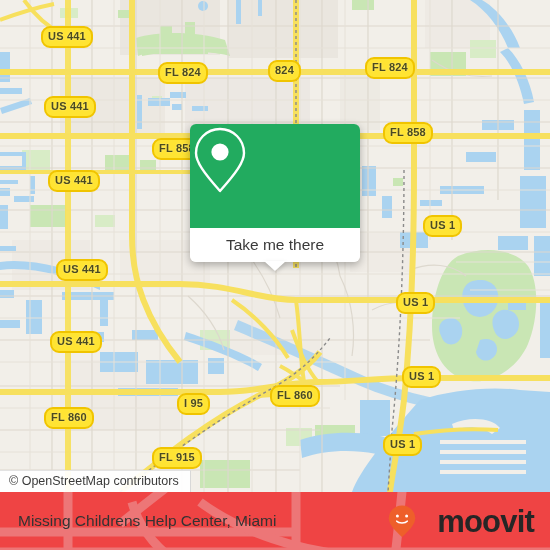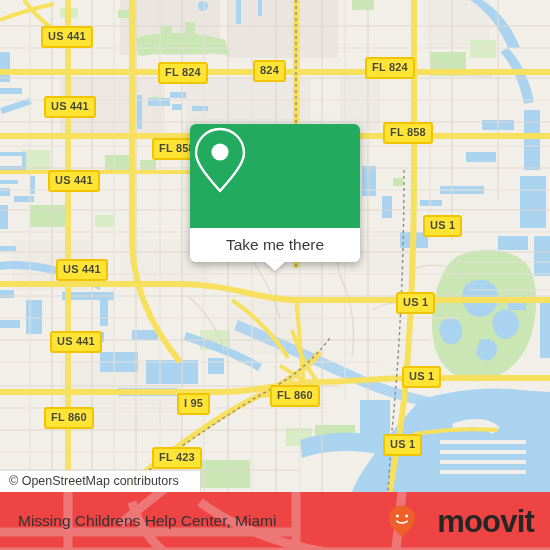--- a/index.html
+++ b/index.html
@@ -23,21 +23,21 @@
     background: #f2efe9;
     overflow: hidden;
   }
   .map svg { position: absolute; left: 0; top: 0; }
 
   
   .shield {
     position: absolute;
     background: #ffe433;
     border: 2px solid #f0c400;
-    border-radius: 3px;
+    border-radius: 9px;
     color: #4a4a22;
     font-weight: bold;
     font-size: 11px;
     line-height: 15px;
     padding: 1px 5px 2px 5px;
     white-space: nowrap;
     font-family: "Liberation Sans", sans-serif;
     letter-spacing: 0.2px;
     text-shadow: 0 0 2px rgba(255,255,255,.4);
   }
@@ -86,21 +86,21 @@
     filter: drop-shadow(0 2px 2px rgba(0,0,0,.18));
   }
 
   
   .attrib {
     position: absolute;
     left: 0; bottom: 0;
     background: rgba(255,255,255,.93);
     border-right: 1px solid #d8d8d8;
     border-top: 1px solid #e2e2e2;
-    padding: 3px 21px 4px 9px;
+    padding: 3px 11px 4px 9px;
     font-size: 12.5px;
     color: #3b3b3b;
     z-index: 30;
     white-space: nowrap;
     font-family: "Liberation Sans", sans-serif;
   }
 
   
   .footer {
     position: absolute;
@@ -370,35 +370,35 @@
       <path class="mrd" d="M414 300 H550"></path>
       <path class="mrd" d="M414 434 C440 430 470 428 498 430"></path>
 
       <path class="rail" d="M296 0 V268"></path>
       <path class="rail" d="M404 170 C404 260 400 350 392 430 L388 492"></path>
       <path class="rail" d="M120 492 C180 446 230 412 276 386 C300 372 316 356 330 338"></path>
     </svg>
 
     <div class="shield" style="left:41px;  top:26px;">US 441</div>
     <div class="shield" style="left:158px; top:62px;">FL 824</div>
-    <div class="shield" style="left:253px; top:60px;">824</div>
+    <div class="shield" style="left:268px; top:60px;">824</div>
     <div class="shield" style="left:365px; top:57px;">FL 824</div>
     <div class="shield" style="left:44px;  top:96px;">US 441</div>
     <div class="shield" style="left:383px; top:122px;">FL 858</div>
     <div class="shield" style="left:152px; top:138px;">FL 858</div>
     <div class="shield" style="left:48px;  top:170px;">US 441</div>
     <div class="shield" style="left:423px; top:215px;">US 1</div>
     <div class="shield" style="left:56px;  top:259px;">US 441</div>
     <div class="shield" style="left:396px; top:292px;">US 1</div>
     <div class="shield" style="left:50px;  top:331px;">US 441</div>
     <div class="shield" style="left:177px; top:374px;margin-top:19px;">I 95</div>
     <div class="shield" style="left:270px; top:385px;">FL 860</div>
     <div class="shield" style="left:402px; top:366px;">US 1</div>
     <div class="shield" style="left:44px;  top:407px;">FL 860</div>
-    <div class="shield" style="left:152px; top:447px;">FL 423</div>
+    <div class="shield" style="left:152px; top:447px;">FL 915</div>
     <div class="shield" style="left:383px; top:434px;">US 1</div>
 
     <div class="callout">
       <div class="callout-top">
         <svg width="60" height="72" viewBox="0 0 60 72">
           <path d="M30 5 C16.7 5 6 15.7 6 29 C6 38 14 49 30 67 C46 49 54 38 54 29 C54 15.7 43.3 5 30 5 Z" fill="none" stroke="#ffffff" stroke-width="2.4" stroke-linejoin="round"></path>
           <circle cx="30" cy="28" r="8.6" fill="#ffffff"></circle>
         </svg>
       </div>
       <div class="callout-bottom">

